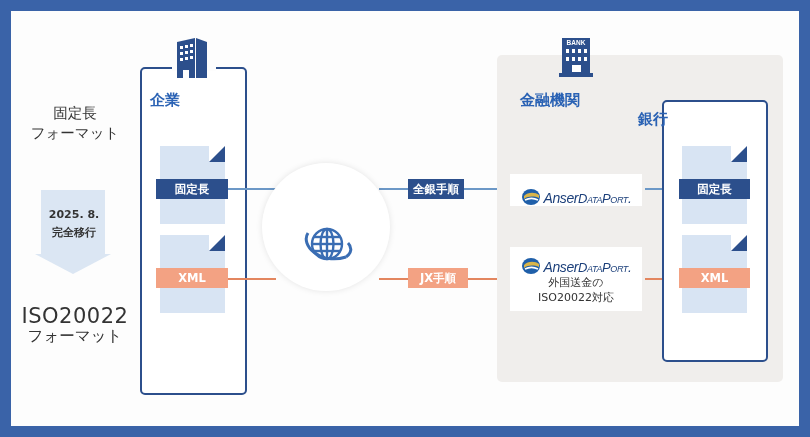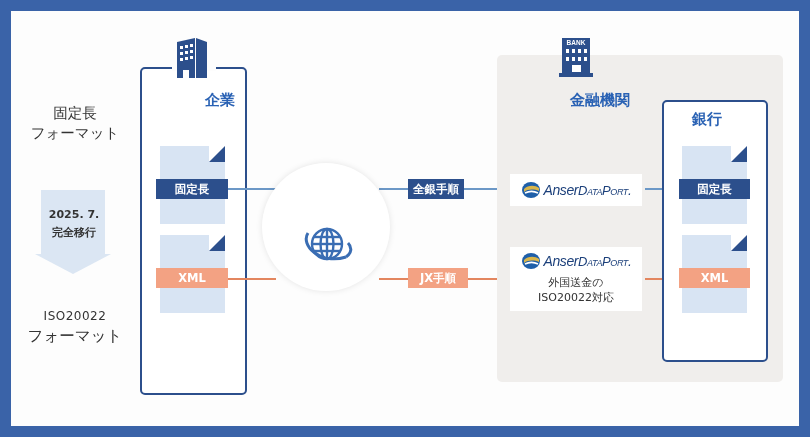--- a/index.html
+++ b/index.html
@@ -33,21 +33,21 @@
     font-size: 11px; color: #333; line-height: 18px; font-weight: bold;
   }
   .corp-box {
     position: absolute; left: 140px; top: 67px; width: 103px; height: 324px;
     border: 2px solid #2c4f8c; border-radius: 5px; background: #fff;
   }
   .box-gap {
     position: absolute; top: -3px; height: 5px; background: #fdfdfd;
   }
   .heading {
-    position: absolute; font-weight: bold; color: #2a62b4; font-size: 15px; text-align: right;
+    position: absolute; font-weight: bold; color: #2a62b4; font-size: 15px; text-align: left;
   }
   .doc {
     position: absolute; width: 65px; height: 78px; background: #d8e4f3;
   }
   .doc .fold {
     position: absolute; right: 0; top: 0; width: 0; height: 0;
     border-left: 16px solid #fdfdfd; border-bottom: 16px solid #2c4f8c;
   }
   .doc .fold.white { border-left-color: #ffffff; }
   .tag {
@@ -74,21 +74,21 @@
     background: #f0eeec; border-radius: 5px;
   }
   .bank-box {
     position: absolute; left: 662px; top: 100px; width: 102px; height: 258px;
     border: 2px solid #2c4f8c; border-radius: 5px; background: #fff;
   }
   .adp {
     position: absolute; background: #fff; text-align: center;
   }
   .adp-logo {
-    display: flex; align-items: center; justify-content: center; gap: 3px; height: 28px;
+    display: flex; align-items: flex-end; justify-content: center; gap: 3px; height: 28px;
   }
   .adp-word {
     font-family: "Liberation Sans", sans-serif; font-style: italic; color: #1b3f7a;
     font-size: 14px; letter-spacing: -0.4px;
   }
   .adp-word .cap { font-size: 13px; font-variant: small-caps; }
   .adp-sub { font-size: 11px; color: #333; line-height: 15px; }
   .arrowhead-r {
     position: absolute; width: 0; height: 0;
     border-top: 6px solid transparent; border-bottom: 6px solid transparent;
@@ -101,27 +101,27 @@
 
 <div class="left-label" style="top:103px;">
   <div>固定長</div>
   <div>フォーマット</div>
 </div>
 
 <div class="arrow-down">
   <div class="arrow-body"></div>
   <div class="arrow-head"></div>
   <div class="arrow-text">
-    <div>2025. 7.</div>
+    <div>2025. 8.</div>
     <div>完全移行</div>
   </div>
 </div>
 
 <div class="left-label" style="top:306px; font-size:15.5px;">
-  <div style="font-size:12px; letter-spacing:0.5px;">ISO20022</div>
+  <div style="font-size:21px; letter-spacing:0.5px;">ISO20022</div>
   <div>フォーマット</div>
 </div>
 
 <div class="corp-box">
   <div class="box-gap" style="left:30px; width:44px;"></div>
 </div>
 <svg class="abs" style="left:175px; top:36px;" width="34" height="44" viewBox="0 0 34 44">
   <path d="M2 6 L20 2 L20 42 L14 42 L14 34 L8 34 L8 42 L2 42 Z" fill="#2c4f8c"></path>
   <path d="M21 2 L32 6 L32 42 L21 42 Z" fill="#2c4f8c"></path>
   <g fill="#fff">

